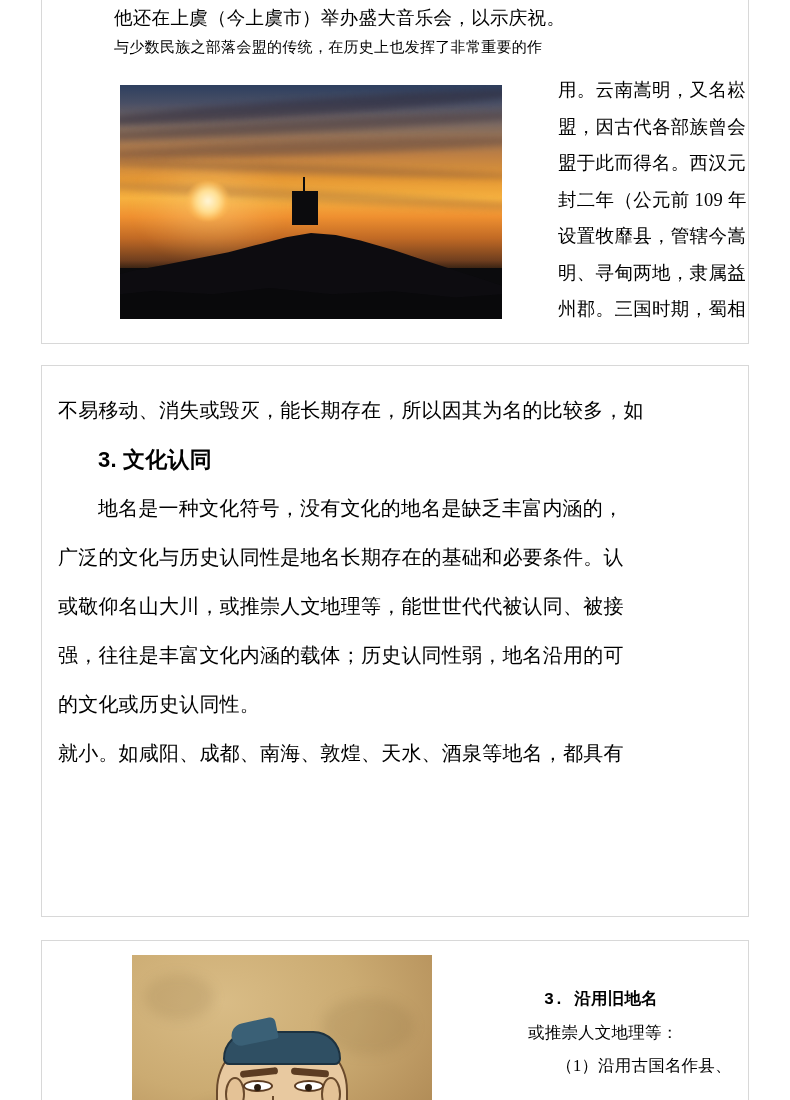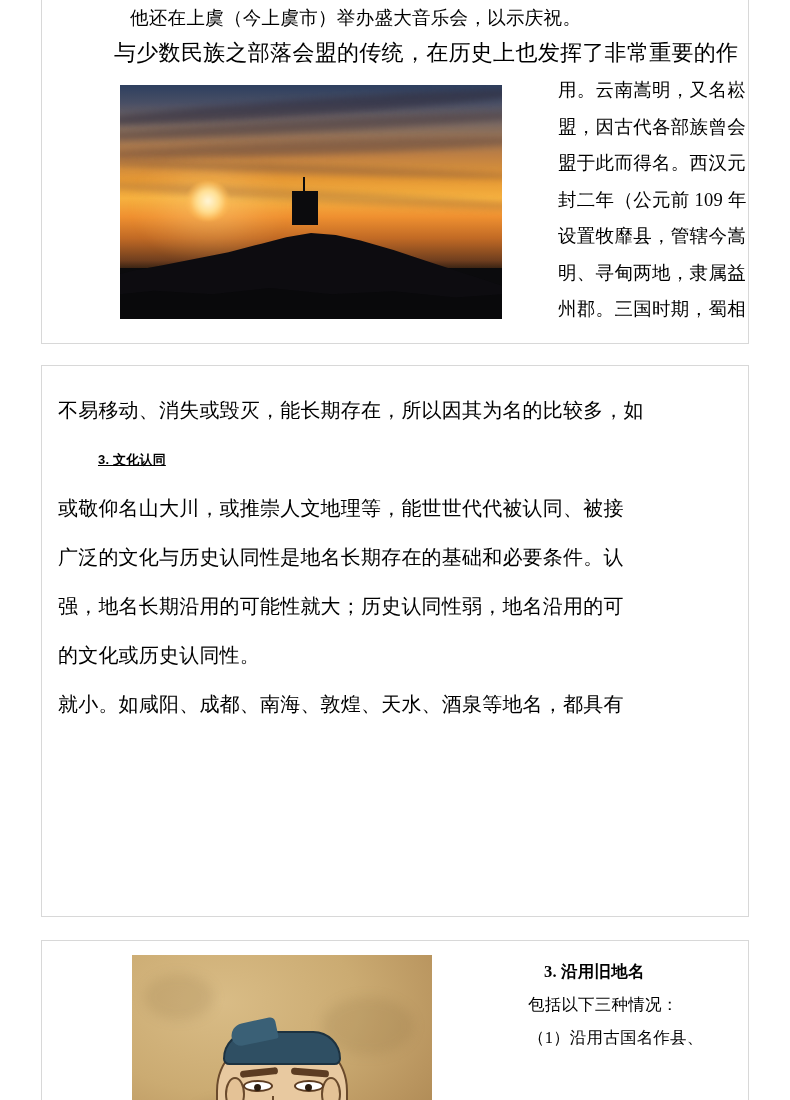--- a/index.html
+++ b/index.html
@@ -38,31 +38,31 @@
     height: 372px;
     border-top: none;
   }
   #section-one .inner {
     position: relative;
     width: 100%;
     height: 100%;
   }
   .s1-line-1 {
     position: absolute;
-    left: 88px;
+    left: 72px;
     top: 33px;
     font-size: 18.5px;
     letter-spacing: 0.3px;
     white-space: nowrap;
   }
   .s1-line-2 {
     position: absolute;
     left: 72px;
     top: 66px;
-    font-size: 22px;
+    font-size: 15px;
     letter-spacing: 0.3px;
     white-space: nowrap;
   }
   .s1-right-col {
     position: absolute;
     left: 516px;
     top: 100px;
     width: 240px;
     font-size: 18.5px;
     line-height: 36.5px;
@@ -184,23 +184,22 @@
     line-height: 49px;
     letter-spacing: 0.2px;
   }
   #section-two .body p {
     margin: 0;
     white-space: nowrap;
   }
   .heading-3 {
     font-weight: bold;
     font-family: "Liberation Sans", "DejaVu Sans", sans-serif;
-    font-size: 13px;
+    font-size: 22px;
     padding-left: 40px;
-    text-decoration: underline;
   }
 
   
   #section-three {
     left: 41px;
     top: 940px;
     width: 708px;
     height: 200px;
   }
   #section-three .right-col {
@@ -208,25 +207,26 @@
     left: 468px;
     top: 14px;
     width: 250px;
     font-size: 16.5px;
     line-height: 33px;
     letter-spacing: 0.2px;
   }
   #section-three .right-col div { white-space: nowrap; }
   #section-three .right-col .hd {
     font-weight: bold;
-    font-family: Liberation Serif, serif;
+    font-family: Liberation Mono, monospace;
     padding-left: 34px;
+    margin-top: 28px;
   }
   #section-three .right-col .l2 { padding-left: 18px; }
-  #section-three .right-col .l3 { padding-left: 18px; }
+  #section-three .right-col .l3 { padding-left: 18px; text-align: center; }
 
   .photo-portrait {
     position: absolute;
     left: 90px;
     top: 14px;
     width: 300px;
     height: 190px;
     overflow: hidden;
     background: #c9ab74;
   }
@@ -368,23 +368,24 @@
         <div>明、寻甸两地，隶属益</div>
         <div>州郡。三国时期，蜀相</div>
       </div>
     </div>
   </div>
 
   <div class="card" id="section-two">
     <div class="body">
       <p>不易移动、消失或毁灭，能长期存在，所以因其为名的比较多，如</p>
       <p class="heading-3">3. 文化认同</p>
+      <p style="padding-left:40px">地名是一种文化符号，没有文化的地名是缺乏丰富内涵的，</p>
+      <p>广泛的文化与历史认同性是地名长期存在的基础和必要条件。认</p>
       <p>或敬仰名山大川，或推崇人文地理等，能世世代代被认同、被接</p>
-      <p>广泛的文化与历史认同性是地名长期存在的基础和必要条件。认</p>
-      <p>强，地名长期沿用的可能性就大；历史认同性弱，地名沿用的可</p>
+      <p>强，往往是丰富文化内涵的载体；历史认同性弱，地名沿用的可</p>
       <p>的文化或历史认同性。</p>
       <p>就小。如咸阳、成都、南海、敦煌、天水、酒泉等地名，都具有</p>
     </div>
   </div>
 
   <div class="card" id="section-three">
     <div class="photo-portrait">
       <div class="paper"></div>
       <div class="stain st1"></div>
       <div class="stain st2"></div>
@@ -395,18 +396,18 @@
       <div class="hat"></div>
       <div class="brow brow-l"></div>
       <div class="brow brow-r"></div>
       <div class="eye eye-l"></div>
       <div class="eye eye-r"></div>
       <div class="nose"></div>
     </div>
 
     <div class="right-col">
       <div class="hd">3. 沿用旧地名</div>
-      <div class="l2">包括以下三种情况：</div>
+      <div class="l2">或推崇人文地理等：</div>
       <div class="l3">（1）沿用古国名作县、</div>
     </div>
   </div>
 
 </div>
 
 </body></html>

